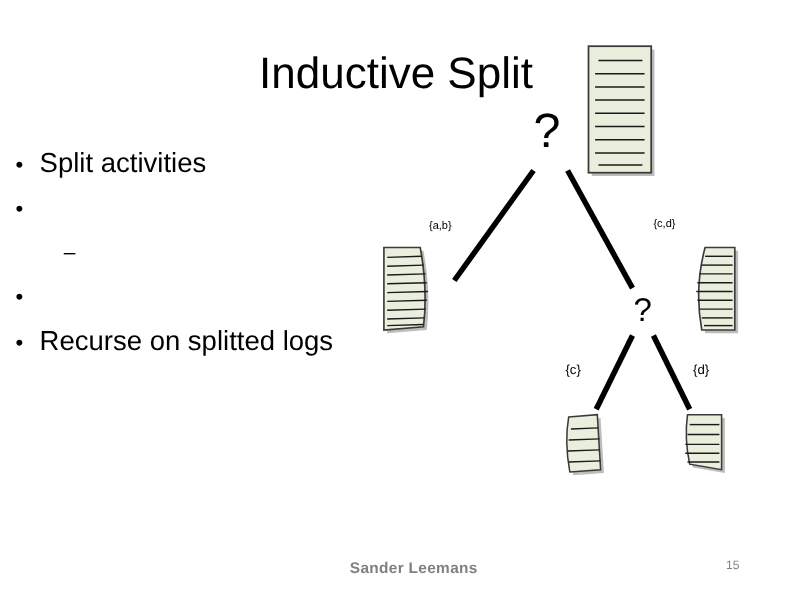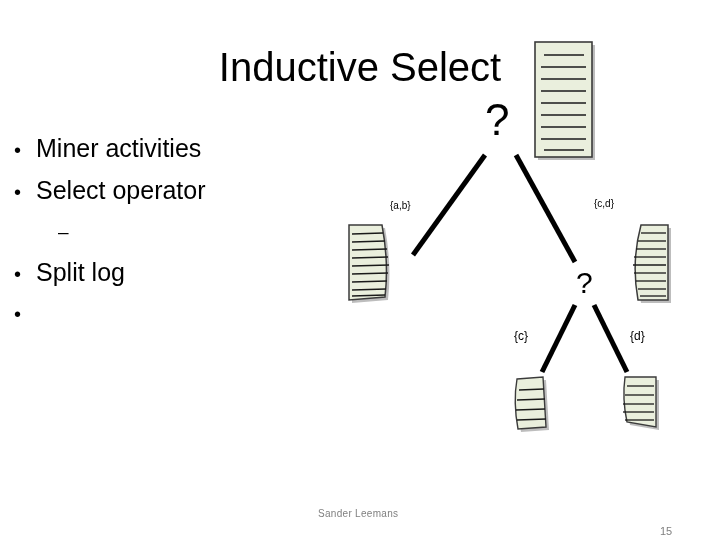--- a/index.html
+++ b/index.html
@@ -95,57 +95,57 @@
   }
   .edge-label.tiny {
     font-size: 12px;
   }
 
   
   #footer-name {
     position: absolute;
     left: 318px;
     top: 508px;
-    font-size: 10px;
+    font-size: 14px;
     color: #808080;
     letter-spacing: 0.3px;
+    font-weight: bold;
   }
   #footer-page {
     position: absolute;
     left: 660px;
-    top: 525px;
+    top: 508px;
     font-size: 11px;
     color: #808080;
   }
 </style>
 </head>
 <body>
 
 <div id="slide">
 
-  <div id="title">Inductive Select</div>
+  <div id="title">Inductive Split</div>
 
   <div id="bullets">
     <div class="bullet">
       <span class="dot">•</span>
-      <span>Miner activities</span>
-    </div>
-    <div class="bullet">
-      <span class="dot">•</span>
-      <span>Select operator</span>
+      <span>Split activities</span>
+    </div>
+    <div class="bullet">
+      <span class="dot">•</span>
     </div>
     <div class="bullet sub">
       <span class="dot">–</span>
     </div>
     <div class="bullet">
       <span class="dot">•</span>
-      <span>Split log</span>
-    </div>
-    <div class="bullet">
-      <span class="dot">•</span>
+    </div>
+    <div class="bullet">
+      <span class="dot">•</span>
+      <span>Recurse on splitted logs</span>
     </div>
   </div>
 
   <svg id="diagram" viewBox="0 0 720 540">
 
     <g>
       <rect x="538" y="45" width="57" height="115" fill="#bdbdbd"></rect>
       <rect x="535" y="42" width="57" height="115" fill="#eaefdd" stroke="#3b3b3b" stroke-width="1.6"></rect>
       <g stroke="#1a1a1a" stroke-width="1.4">
         <line x1="544" y1="55" x2="584" y2="55"></line>

